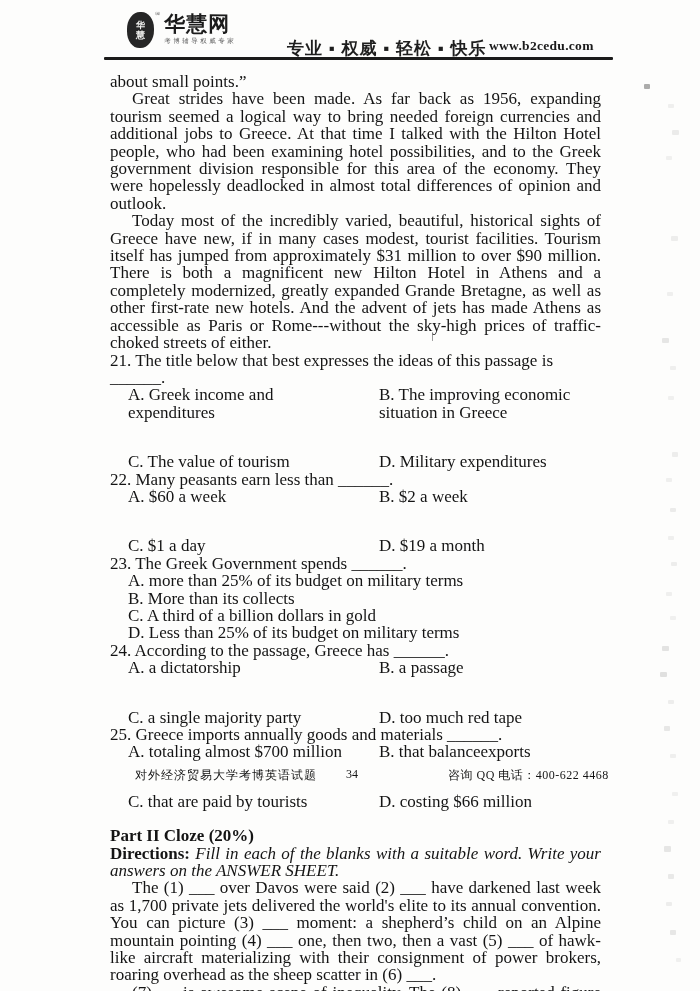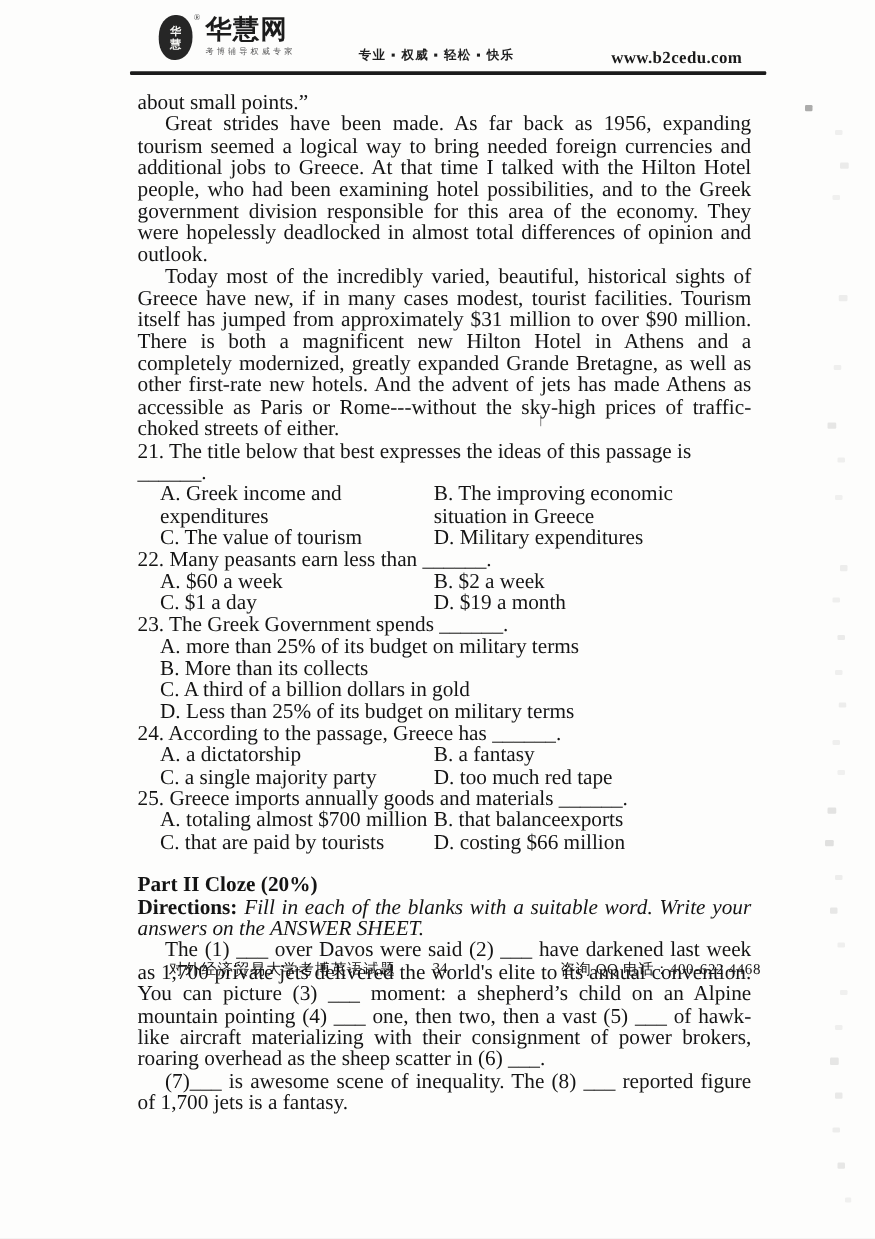--- a/index.html
+++ b/index.html
@@ -27,42 +27,42 @@
     font-family:"Liberation Sans","DejaVu Sans",sans-serif;
     font-size:21px;font-weight:bold;letter-spacing:1px;color:#1c1c1c;line-height:24px;
   }
   .logo-sub{
     font-family:"Liberation Sans",sans-serif;
     font-size:6.5px;color:#5a5a5a;letter-spacing:2.5px;margin-top:1px;
   }
   .tagline{
     position:absolute;left:287px;top:37px;
     font-family:"Liberation Sans","DejaVu Sans",sans-serif;
-    font-size:10px;font-weight:bold;color:#1e1e1e;letter-spacing:1px;
+    font-size:17px;font-weight:bold;color:#1e1e1e;letter-spacing:1px;
   }
   .website{
     position:absolute;left:489px;top:38px;
     font-size:13.5px;font-weight:bold;color:#1a1a1a;letter-spacing:.3px;
   }
   .header-rule{
     position:absolute;left:104px;top:57px;width:509px;height:3px;
     background:#1b1b1b;border-radius:1px;
   }
   
   .content{
     position:absolute;left:110px;top:73px;width:491px;
     font-size:17px;line-height:17.4px;
   }
   .line{white-space:nowrap;}
   .para{text-align:justify;text-justify:inter-word;}
   .para::first-line{}
   .indent{text-indent:22px;}
   .question .stem{}
   .opts{padding-left:18px;}
-  .opts.two{display:grid;grid-template-columns:219px auto;}
+  .opts.two{display:grid;grid-template-columns:219px auto;gap:32px;}
   .opts.one .opt{display:block;}
   
   .part2-title{font-weight:bold;margin-top:17px;}
   .directions{text-align:justify;text-justify:inter-word;}
   .directions b{font-weight:bold;font-style:normal;}
   .directions i{font-style:italic;}
   
   .footer{position:absolute;left:0;top:767px;width:100%;font-size:12px;}
   .f-left{position:absolute;left:135px;letter-spacing:1px;}
   .f-page{position:absolute;left:346px;}
@@ -123,21 +123,21 @@
             <div class="opt">A. more than 25% of its budget on military terms</div>
             <div class="opt">B. More than its collects</div>
             <div class="opt">C. A third of a billion dollars in gold</div>
             <div class="opt">D. Less than 25% of its budget on military terms</div>
           </div>
         </div>
         <div class="question">
           <div class="stem">24. According to the passage, Greece has ______.</div>
           <div class="opts two">
             <div class="opt">A. a dictatorship</div>
-            <div class="opt">B. a fantasy</div>
+            <div class="opt">B. a passage</div>
             <div class="opt">C. a single majority party</div>
             <div class="opt">D. too much red tape</div>
           </div>
         </div>
         <div class="question">
           <div class="stem">25. Greece imports annually goods and materials ______.</div>
           <div class="opts two">
             <div class="opt">A. totaling almost $700 million</div>
             <div class="opt">B. that balanceexports</div>
             <div class="opt">C. that are paid by tourists</div>

